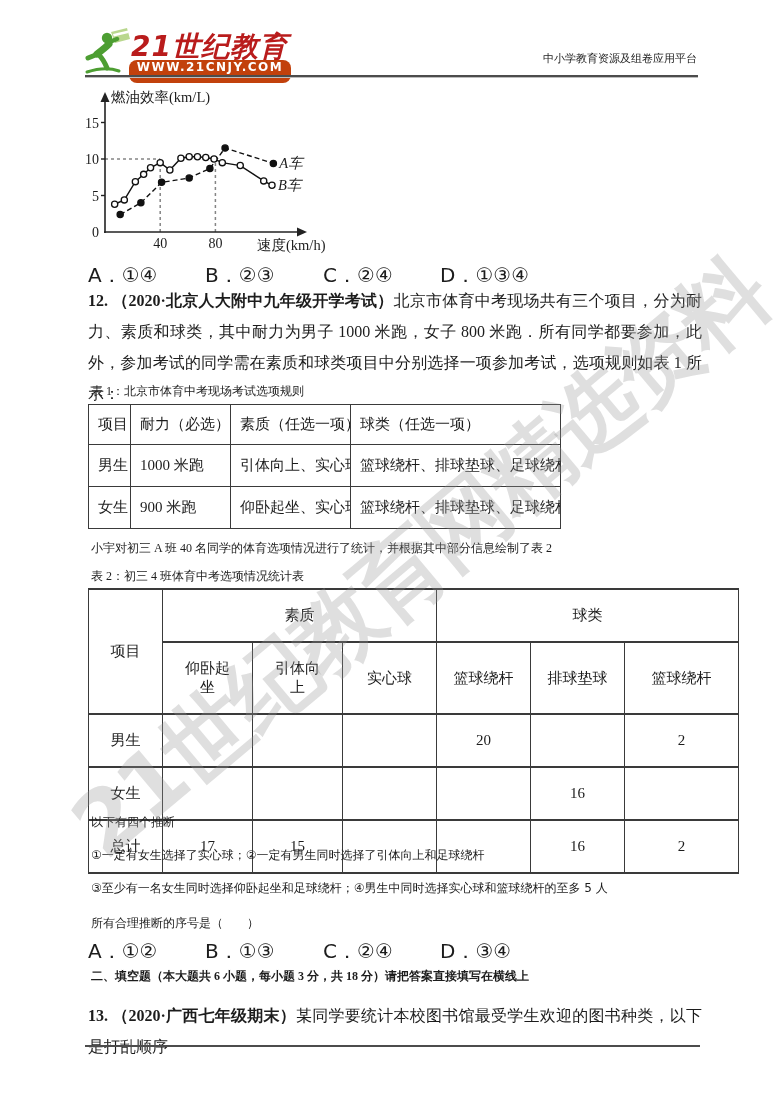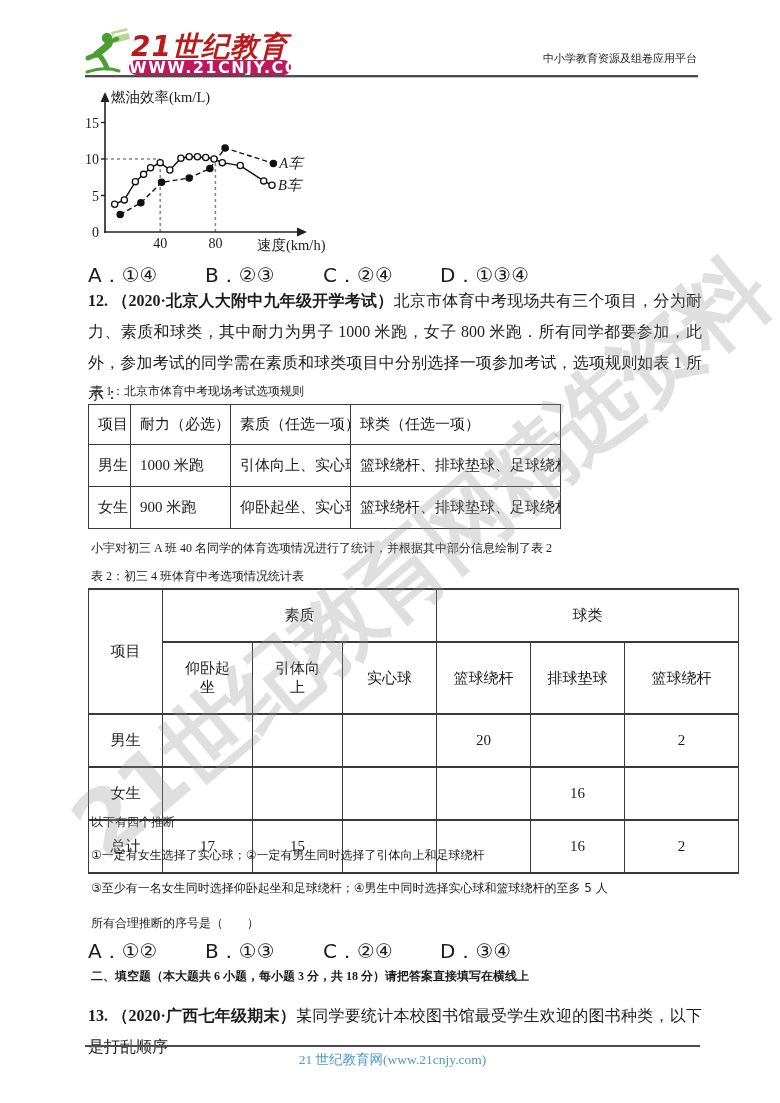--- a/index.html
+++ b/index.html
@@ -5,22 +5,22 @@
   html,body{margin:0;padding:0;background:#ffffff;}
   .page{position:relative;width:780px;height:1103px;background:#fff;overflow:hidden;
         font-family:"Liberation Serif","DejaVu Serif",serif;color:#1c1c1c;}
   .abs{position:absolute;}
   .b{font-weight:bold;text-align:right;}
   .body-text{font-size:16px;line-height:31px;}
   
   .logo-wrap{left:85px;top:26px;width:230px;height:50px;}
   .brand-text{position:absolute;left:46px;top:2px;font-family:"DejaVu Sans","Liberation Sans",sans-serif;
         font-weight:bold;font-style:italic;font-size:28px;color:#b91c1c;letter-spacing:1px;white-space:nowrap;}
-  .url-bar{position:absolute;left:44px;top:34px;width:162px;height:15px;background:#be185d;border-radius:8px;
-        color:#fff;font-family:"DejaVu Sans","Liberation Sans",sans-serif;font-weight:bold;font-size:16px;
+  .url-bar{position:absolute;left:44px;top:34px;width:162px;height:23px;background:#c2410c;border-radius:8px;
+        color:#fff;font-family:"DejaVu Sans","Liberation Sans",sans-serif;font-weight:bold;font-size:12px;
         text-align:center;line-height:15px;letter-spacing:1.5px;}
   .tagline{right:83px;top:51px;font-size:11px;color:#222;}
   .hrule{left:85px;width:613px;height:2px;background:#4c4c4c;border-bottom:1px solid #bdbdbd;}
   
   .watermark{left:-55px;top:500px;width:950px;height:120px;transform:rotate(-40deg);
         font-family:"DejaVu Sans","Liberation Sans",sans-serif;font-weight:bold;font-size:88px;
         color:rgba(150,150,150,0.30);white-space:nowrap;text-align:center;letter-spacing:-4px;
         pointer-events:none;z-index:6;}
   
   .opts{left:88px;width:620px;height:22px;font-size:20px;}
@@ -232,15 +232,14 @@
   </div>
 
   <div class="abs cap b content" style="top:968px;">二、填空题（本大题共 6 小题，每小题 3 分，共 18 分）请把答案直接填写在横线上</div>
 
   <div class="abs para body-text content" style="top:1000px;">
     <span class="b">13.</span><span> </span>
     <span class="b">（2020·广西七年级期末）</span><span>某同学要统计本校图书馆最受学生欢迎的图书种类，以下是打乱顺序</span>
   </div>
 
   <div class="abs footer-rule content"></div>
-  <div class="abs footer-text content">21 世纪教育网(www.21cnjy.com)</div>
 
 </div>
 
 </body></html>

